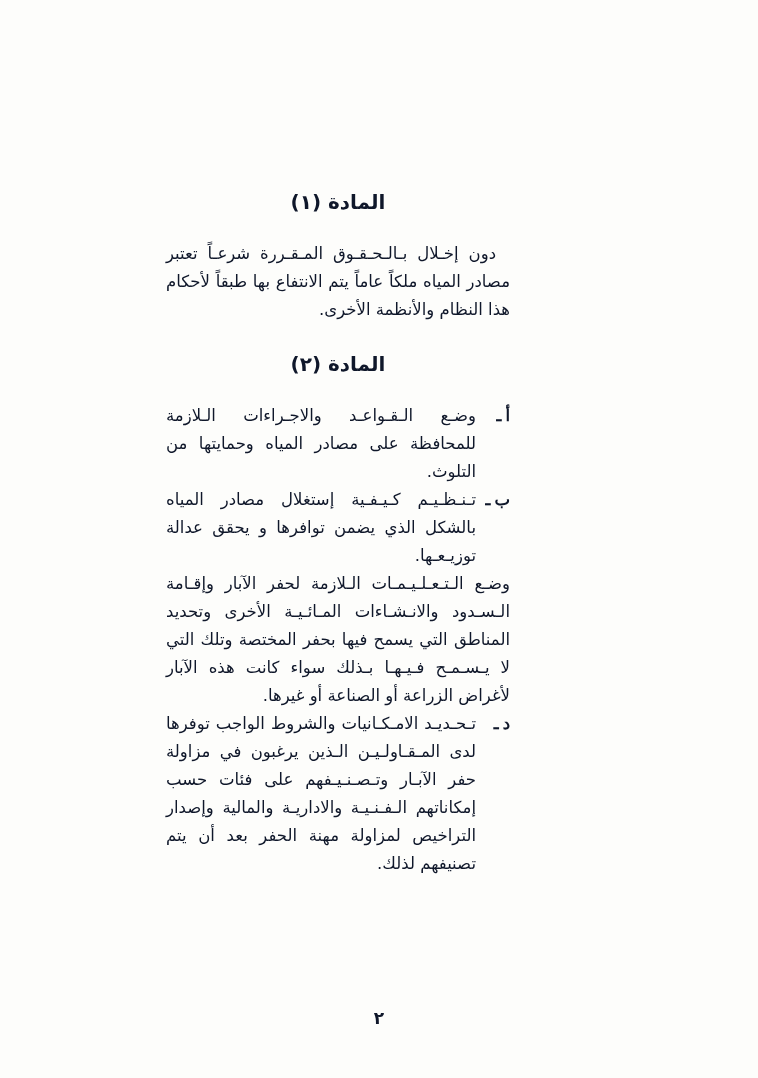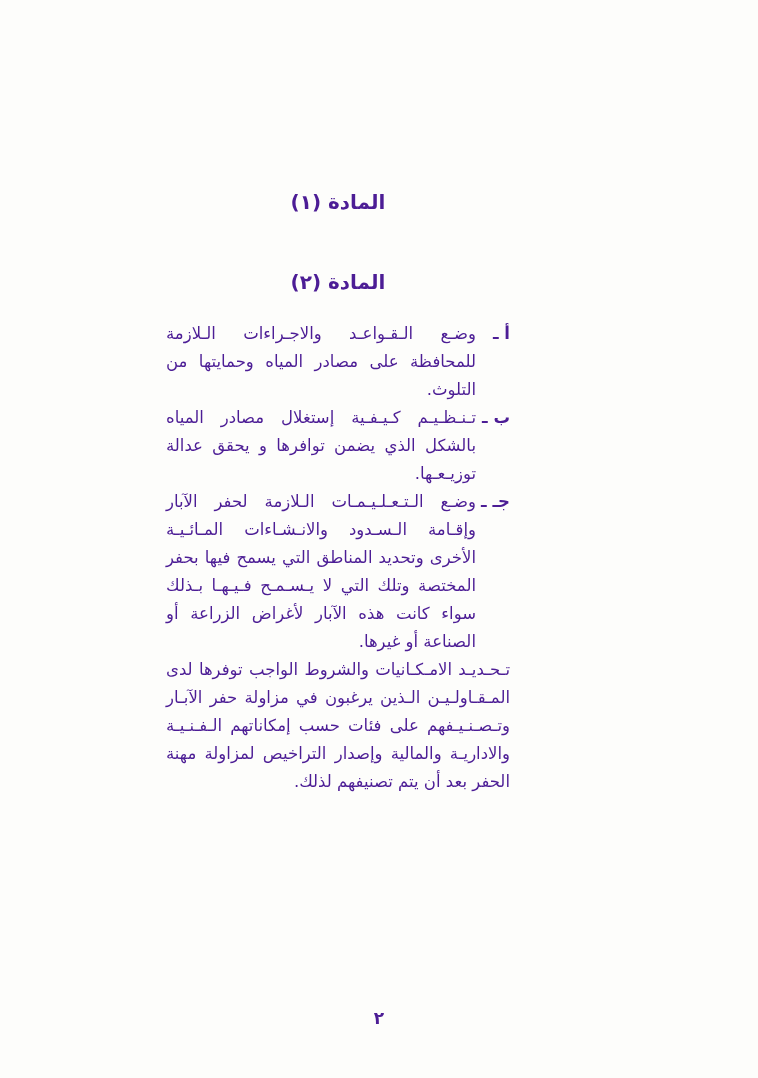--- a/index.html
+++ b/index.html
@@ -6,33 +6,33 @@
     margin: 0;
     padding: 0;
     background: #ffffff;
   }
   .page {
     position: relative;
     width: 758px;
     height: 1078px;
     background: #fdfdfb;
     font-family: "DejaVu Sans", sans-serif;
-    color: #4c1d95;
+    color: #0f172a;
     overflow: hidden;
     margin: 0 auto;
   }
   .text-column {
     position: absolute;
     top: 190px;
     left: 166px;
     width: 344px;
     direction: rtl;
   }
   .article { margin: 0; }
-  .article + .article { margin-top: 56px; }
+  .article + .article { margin-top: 28px; }
   .article-title {
     font-size: 20px;
     font-weight: bold;
     text-align: center;
     margin: 0 0 26px 0;
   }
   .para {
     font-size: 16.5px;
     line-height: 28px;
     text-align: justify;
@@ -44,20 +44,21 @@
   .clause-item {
     display: flex;
     direction: rtl;
     font-size: 16.5px;
     line-height: 28px;
   }
   .clause-label {
     flex: 0 0 34px;
     font-weight: bold;
     white-space: nowrap;
+    font-family: Liberation Serif, serif;
   }
   .clause-text {
     flex: 1;
     text-align: justify;
     text-align-last: right;
   }
   .page-number {
     position: absolute;
     top: 1008px;
     left: 0;
@@ -69,39 +70,40 @@
   }
 </style>
 </head>
 <body>
 
 <div class="page">
   <div class="text-column">
 
     <section class="article">
       <h1 class="article-title">المادة (١)</h1>
+      <p class="para">دون إخـلال بـالـحـقـوق المـقـررة شرعـاً تعتبر مصادر المياه ملكاً عاماً يتم الانتفاع بها طبقاً لأحكام هذا النظام والأنظمة الأخرى.</p>
     </section>
 
     <section class="article">
       <h1 class="article-title">المادة (٢)</h1>
 
       <div class="clause-list">
         <div class="clause-item">
           <span class="clause-label">أ ـ</span>
           <span class="clause-text">وضـع الـقـواعـد والاجـراءات الـلازمة للمحافظة على مصادر المياه وحمايتها من التلوث.</span>
         </div>
         <div class="clause-item">
           <span class="clause-label">ب ـ</span>
           <span class="clause-text">تـنـظـيـم كـيـفـية إستغلال مصادر المياه بالشكل الذي يضمن توافرها و يحقق عدالة توزيـعـها.</span>
         </div>
         <div class="clause-item">
-          <span class="clause-label">جـ ـ</span>
           <span class="clause-text">وضـع الـتـعـلـيـمـات الـلازمة لحفر الآبار وإقـامة الـسـدود والانـشـاءات المـائـيـة الأخرى وتحديد المناطق التي يسمح فيها بحفر المختصة وتلك التي لا يـسـمـح فـيـهـا بـذلك سواء كانت هذه الآبار لأغراض الزراعة أو الصناعة أو غيرها.</span>
         </div>
         <div class="clause-item">
+          <span class="clause-label">د ـ</span>
           <span class="clause-text">تـحـديـد الامـكـانيات والشروط الواجب توفرها لدى المـقـاولـيـن الـذين يرغبون في مزاولة حفر الآبـار وتـصـنـيـفهم على فئات حسب إمكاناتهم الـفـنـيـة والاداريـة والمالية وإصدار التراخيص لمزاولة مهنة الحفر بعد أن يتم تصنيفهم لذلك.</span>
         </div>
       </div>
     </section>
 
   </div>
 
   <div class="page-number">٢</div>
 </div>
 

